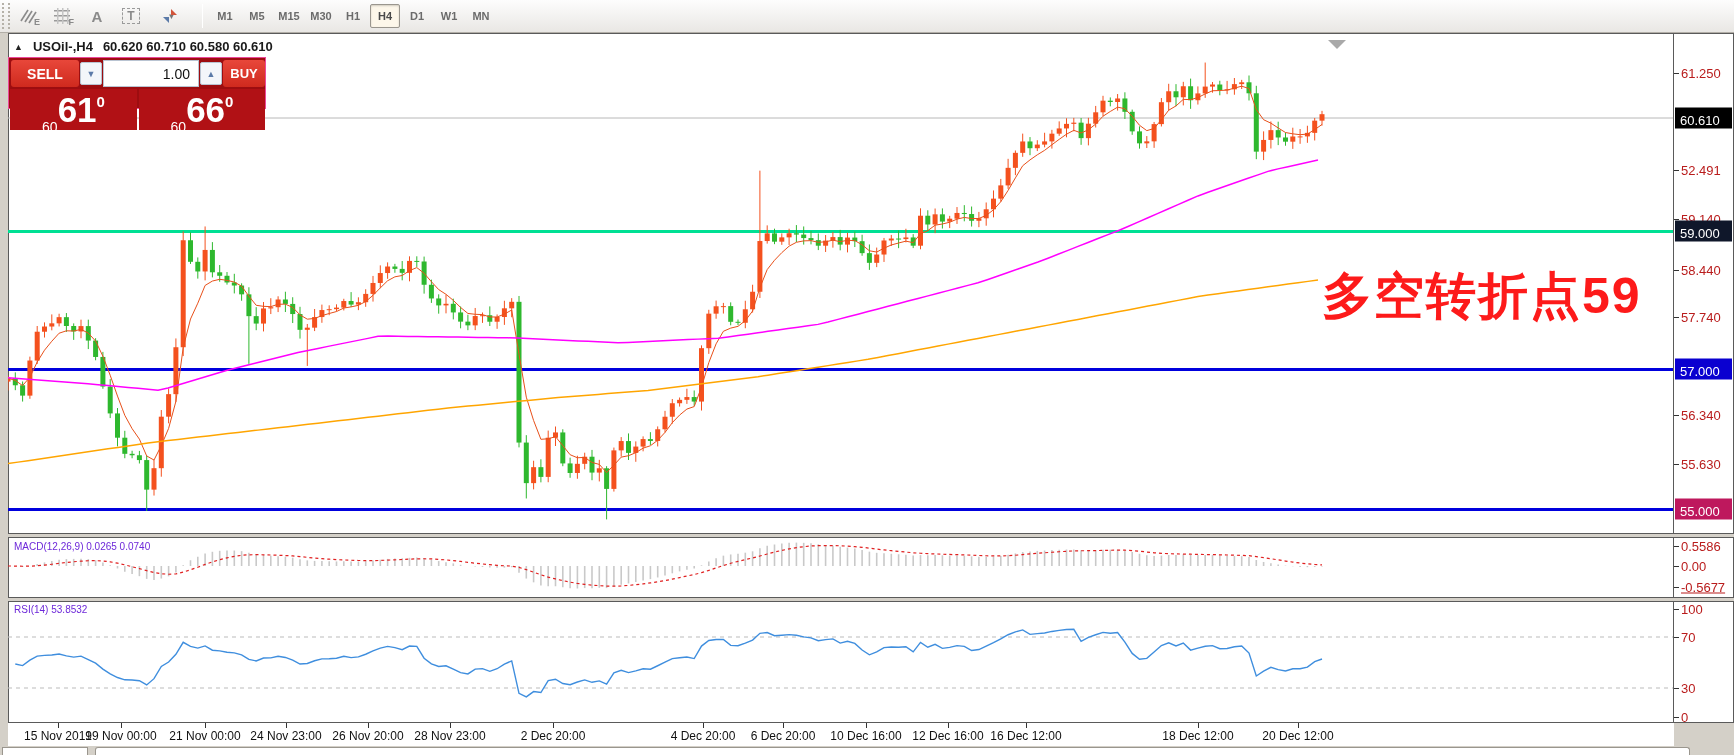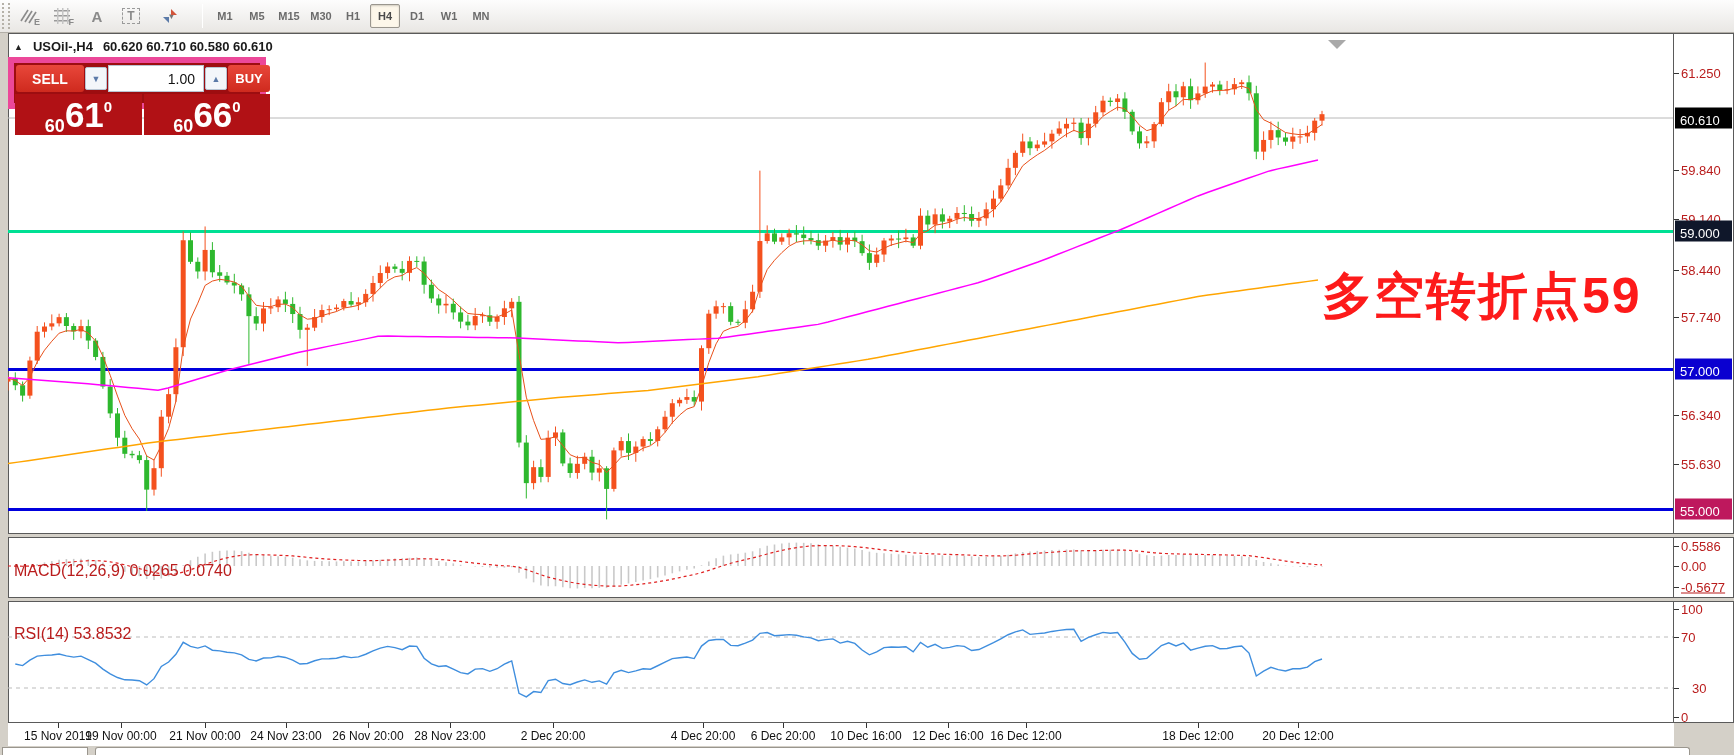--- a/index.html
+++ b/index.html
@@ -35,34 +35,34 @@
   #shift-marker{width:0;height:0;border-left:9px solid transparent;border-right:9px solid transparent;border-top:9px solid #a9a9a9;}
 
   
   .ylab{position:absolute;left:7px;transform:translateY(-50%);font-size:13px;color:#b91c1c;white-space:nowrap;}
   .ylab.boxed{color:#fff;padding:5px 4px 1px 5px;left:1px;min-width:57px;}
   .ytick{position:absolute;left:0;width:5px;height:1px;background:#333;}
   .xlab{position:absolute;top:6px;transform:translateX(-50%);font-size:12px;color:#111;white-space:nowrap;}
   .xtick{position:absolute;top:0;width:1px;height:5px;background:#333;}
 
   
-  #trade-panel{left:8px;top:57px;width:258px;height:52px;background:#9d0d10;border:6px solid #ec4899;}
+  #trade-panel{left:8px;top:57px;width:258px;height:52px;background:#9d0d10;border:1px solid #ec4899;}
   .tp-btn{position:absolute;top:2px;height:27px;background:linear-gradient(#e8473a,#cf2a1e);color:#fff;
     font-size:14px;font-weight:700;display:flex;align-items:center;justify-content:center;border-radius:3px;}
   .step-btn{position:absolute;top:4px;width:22px;height:23px;background:#f3f6fa;border:1px solid #b9c4d2;
     border-radius:2px;display:flex;align-items:center;justify-content:center;color:#5b7aa8;font-size:9px;}
   #vol-input{position:absolute;left:94px;top:2px;width:96px;height:27px;background:#fff;border:1px solid #b9c4d2;
     font-size:14px;color:#111;text-align:right;padding-right:8px;font-family:"Liberation Sans",sans-serif;}
   .quote-tile{position:absolute;top:31px;height:41px;background:#b11115;color:#fff;display:flex;
     align-items:flex-start;justify-content:center;padding-top:2px;}
-  .q-small{font-size:18px;font-weight:700;margin-top:20px;}
+  .q-small{font-size:14px;font-weight:400;margin-top:28px;}
   .q-big{font-size:35px;font-weight:700;line-height:38px;}
   .q-sup{font-size:15px;font-weight:700;margin-top:2px;}
 
-  .ind-label{position:absolute;font-size:16px;color:#b91c1c;white-space:nowrap;margin-top:21px;}
+  .ind-label{position:absolute;font-size:10px;color:#6d28d9;white-space:nowrap;}
   #time-axis{left:8px;top:723px;width:1666px;height:23px;background:#fff;}
   #bottom-strip{left:0;top:746px;width:1734px;height:9px;background:#d4d0c8;}
   .bs-box{position:absolute;top:1px;height:8px;background:#fff;border:1px solid #9a968e;border-bottom:none;}
 </style>
 </head>
 <body>
 
 <div id="toolbar" class="abs">
   <div id="drag-handle"></div>
   <div class="tb-icon">
@@ -487,21 +487,21 @@
     <rect x="1319.4999999999957" y="114.18956561550975" width="5" height="6.472601424475769" fill="#f4511e"></rect>
     <polyline points="8,378.11542967337874 15.3,380.49875932852837 22.6,385.54061495038155 29.900000000000002,377.2029292874172 37.2,362.04307336514694 44.5,350.20278662858595 51.8,341.24456133881347 59.099999999999994,333.2160075293776 66.39999999999999,330.81131466787303 73.69999999999999,331.01618785806534 80.99999999999999,329.37491566085487 88.29999999999998,333.10536615992766 95.59999999999998,341.0570843270358 102.89999999999998,356.2198887057591 110.19999999999997,375.28708563868736 117.49999999999997,396.0911667535956 124.79999999999997,415.3352969066604 132.09999999999997,428.640698637773 139.39999999999998,439.1161460575733 146.7,455.95873803601444 154,460.0353803414124 161.3,445.58612802213435 168.60000000000002,428.4371913938277 175.90000000000003,401.37007713910975 183.20000000000005,347.66196205860103 190.50000000000006,319.044482844369 197.80000000000007,303.18628229606907 205.10000000000008,285.44045222474654 212.4000000000001,281.0550624107775 219.7000000000001,279.2971101878936 227.0000000000001,280.35419809270684 234.30000000000013,282.0770536741511 241.60000000000014,286.1678783151166 248.90000000000015,296.15863278688573 256.20000000000016,305.29456237592353 263.50000000000017,306.3406063088066 270.8000000000002,306.6349921215617 278.1000000000002,304.2559331390954 285.4000000000002,304.1447818299624 292.7000000000002,307.44164003372373 300.0000000000002,314.9017288526179 307.30000000000024,319.15738247584875 314.60000000000025,318.455879236711 321.90000000000026,315.652498748206 329.2000000000003,313.4925931535997 336.5000000000003,311.53266271934353 343.8000000000003,308.03398505228455 351.1000000000003,306.8778062234944 358.4000000000003,305.32448384300096 365.70000000000033,301.5188380906367 373.00000000000034,295.3382431251939 380.30000000000035,287.903600993227 387.60000000000036,280.77312737348825 394.9000000000004,276.81713122771293 402.2000000000004,275.4871953454275 409.5000000000004,270.63006762262734 416.8000000000004,267.58495487696683 424.1000000000004,273.3099465604879 431.40000000000043,281.69409973476223 438.70000000000044,289.59602758118433 446.00000000000045,294.32897595858645 453.30000000000047,300.36334873999164 460.6000000000005,307.4547643875974 467.9000000000005,313.4247165021185 475.2000000000005,314.2981038543302 482.5000000000005,314.60639424871385 489.8000000000005,316.9779553392888 497.10000000000053,316.9867034130985 504.40000000000055,314.09611101765176 511.70000000000056,310.0049946400021 519.0000000000006,354.19044123009144 526.3000000000005,397.1690647740013 533.6000000000005,420.5036632411418 540.9000000000004,439.3047239618659 548.2000000000004,438.7776060843849 555.5000000000003,436.66534045478846 562.8000000000003,445.5819092726116 570.1000000000003,454.71284146451603 577.4000000000002,457.7507232683992 584.7000000000002,457.40982338386175 592.0000000000001,462.465563477625 599.3000000000001,464.40316263251106 606.6,472.57194693313585 613.9,465.17527885906566 621.1999999999999,457.1383164197319 628.4999999999999,455.71790433749226 635.7999999999998,452.66937320346284 643.0999999999998,448.1377798968758 650.3999999999997,445.74812990505285 657.6999999999997,440.2509886849123 664.9999999999997,432.4133046457674 672.2999999999996,422.6862583088402 679.5999999999996,415.07079989625834 686.8999999999995,409.06706763979946 694.1999999999995,406.56401304591327 701.4999999999994,387.1033341787361 708.7999999999994,362.6223581748734 716.0999999999993,343.84317826821695 723.3999999999993,331.27036250772744 730.6999999999992,328.1153647328211 737.9999999999992,326.33470432045806 745.2999999999992,320.6459546511527 752.5999999999991,311.0143572141538 759.8999999999991,287.6877204444855 767.199999999999,269.5751589868467 774.499999999999,260.2771217503281 781.7999999999989,252.63952994872216 789.0999999999989,246.16666945771806 796.3999999999988,242.29887127805623 803.6999999999988,240.88680702597085 810.9999999999987,240.63495790958572 818.2999999999987,242.32558406965845 825.5999999999987,241.75146110428068 832.8999999999986,240.1964008288209 840.1999999999986,241.66903379413992 847.4999999999985,240.2984069669693 854.7999999999985,240.59424231475782 862.0999999999984,244.77611535646065 869.3999999999984,250.79365695107595 876.6999999999983,252.03799680089912 883.9999999999983,248.1869732860922 891.2999999999982,244.97045575609843 898.5999999999982,243.01052344993818 905.8999999999982,241.15562872217026 913.1999999999981,242.66879270158353 920.4999999999981,233.6861516510535 927.799999999998,230.62709711511405 935.099999999998,225.19566436094496 942.3999999999979,223.99329642014138 949.6999999999979,222.22556888582642 956.9999999999978,219.13594298584974 964.2999999999978,217.43603315256314 971.5999999999977,218.551617443106 978.8999999999977,218.46399659260473 986.1999999999977,215.40146028282655 993.4999999999976,209.81668745175276 1000.7999999999976,201.6730835349547 1008.0999999999975,190.39626757517925 1015.3999999999975,177.8785221596366 1022.6999999999974,165.74044709889023 1029.9999999999975,159.89855973894703 1037.2999999999975,154.79752229034173 1044.5999999999974,150.3326138168648 1051.8999999999974,144.7812036455336 1059.1999999999973,139.33727546305192 1066.4999999999973,134.18129774483594 1073.7999999999972,130.34273293174945 1081.0999999999972,132.9382870340938 1088.3999999999971,129.85578445722723 1095.699999999997,124.00510838729967 1102.999999999997,116.22948175189728 1110.299999999997,111.483092919267 1117.599999999997,107.14443972630247 1124.899999999997,108.69508007482557 1132.1999999999969,116.25402098675137 1139.4999999999968,125.2810055799424 1146.7999999999968,130.6358787674415 1154.0999999999967,128.4586066825977 1161.3999999999967,119.70753087326366 1168.6999999999966,110.22568391580373 1175.9999999999966,105.90632018449973 1183.2999999999965,99.35602188948 1190.5999999999965,99.64780280603526 1197.8999999999965,97.57183026377236 1205.1999999999964,93.91147955796731 1212.4999999999964,90.77776785456814 1219.7999999999963,90.51533187096138 1227.0999999999963,90.11098682954594 1234.3999999999962,88.11101569009402 1241.6999999999962,86.17630838433556 1248.9999999999961,88.54638805647308 1256.299999999996,109.58075832086911 1263.599999999996,119.70316913972013 1270.899999999996,123.18227008216843 1278.199999999996,127.94524931638182 1285.499999999996,132.52264826271235 1292.7999999999959,133.84298957729897 1300.0999999999958,134.69657274313408 1307.3999999999958,134.0872848674474 1314.6999999999957,129.61224559162662 1321.9999999999957,124.4713522662545" fill="none" stroke="#e8501a" stroke-width="1"></polyline>
     <polyline points="8,377.80749999999983 18,378.56565217391284 28,379.32380434782584 38,380.08195652173885 48,380.84010869565185 58,381.5982608695653 68,382.3564130434783 78,383.1145652173913 88,383.8727173913043 98,384.6308695652173 108,385.5264999999998 118,386.4565 128,387.3864999999996 138,388.3164999999998 148,389.2464999999999 158,390.1764999999996 168,387.9710714285711 178,384.9817857142858 188,381.9925 198,379.00321428571414 208,376.0139285714283 218,373.024642857143 228,370.03535714285715 238,367.44464285714264 248,364.95357142857125 258,362.4624999999999 268,359.97142857142853 278,357.4803571428572 288,354.9892857142858 298,352.4982142857145 308,350.39575000000025 318,348.39043750000013 328,346.38512499999996 338,344.3798125000003 348,342.3745000000001 358,340.36918749999995 368,338.3638750000003 378,336.3585625000002 388,336.0770714285716 398,336.22653571428594 408,336.37600000000026 418,336.5254642857145 428,336.67492857142884 438,336.8243928571431 448,336.9738571428574 458,337.1233214285712 468,337.2727857142855 478,337.4222499999998 488,337.57171428571405 498,337.72117857142837 508,337.8706428571426 518,338.02010714285694 528,338.4405999999999 538,338.9288499999997 548,339.4170999999996 558,339.90534999999994 568,340.39359999999976 578,340.88184999999964 588,341.3701 598,341.85834999999986 608,342.3465999999997 618,342.8348500000001 628,342.5418999999997 638,342.0536499999999 648,341.5654 658,341.0771499999997 668,340.58889999999985 678,340.10065 688,339.61239999999964 698,339.12414999999976 708,338.63589999999994 718,338.1476499999996 728,336.9339999999999 738,335.5389999999997 748,334.144 758,332.74899999999974 768,331.35400000000004 778,329.95899999999983 788,328.5640000000001 798,327.16899999999987 808,325.77400000000017 818,324.3789999999999 828,322.00750000000005 838,319.3918749999999 848,316.77624999999983 858,314.16062499999975 868,311.54500000000013 878,308.92937500000005 888,306.3137499999999 898,303.69812499999983 908,301.08249999999975 918,298.4668749999996 928,295.85125000000005 938,293.2356249999999 948,290.61999999999983 958,288.00437499999975 968,285.38875000000013 978,282.77312500000005 988,279.46000000000004 998,275.97250000000025 1008,272.48499999999996 1018,268.9975000000002 1028,265.51000000000033 1038,262.02250000000004 1048,258.1862500000001 1058,254.26281250000017 1068,250.33937500000027 1078,246.41593749999987 1088,242.49249999999998 1098,238.5690625000001 1108,234.64562500000017 1118,230.7221874999998 1128,226.4500000000002 1138,222.0906250000002 1148,217.7312500000002 1158,213.3718750000002 1168,209.0125000000002 1178,204.6531250000002 1188,200.29375000000022 1198,195.93437500000022 1208,192.27250000000006 1218,188.78499999999977 1228,185.29749999999996 1238,181.81000000000017 1248,178.32249999999988 1258,174.83500000000006 1268,171.34749999999977 1278,168.88789473684216 1288,166.68526315789464 1298,164.48263157894712 1308,162.2800000000001 1318,160.07736842105254" fill="none" stroke="#ff00ff" stroke-width="1.5"></polyline>
     <polyline points="8,463.6000000000001 18,462.1264084507041 28,460.6528169014086 38,459.17922535211255 48,457.7056338028171 58,456.23204225352106 68,454.75845070422554 78,453.28485915492956 88,451.81126760563353 98,450.337676056338 108,448.86408450704204 118,447.3904929577465 128,445.91690140845054 138,444.4433098591545 148,442.969718309859 158,441.74499999999966 168,440.5824999999997 178,439.4199999999998 188,438.2574999999999 198,437.0949999999999 208,435.9325 218,434.7699999999996 228,433.6074999999996 238,432.4449999999997 248,431.28249999999974 258,430.11999999999983 268,428.95749999999987 278,427.79499999999996 288,426.6325 298,425.4699999999996 308,424.30749999999966 318,423.1449999999997 328,421.9824999999998 338,420.8199999999999 348,419.6574999999999 358,418.495 368,417.3324999999996 378,416.1699999999996 388,415.0074999999997 398,413.84499999999974 408,412.68249999999983 418,411.51999999999987 428,410.35749999999996 438,409.195 448,408.0324999999996 458,407.03909090909093 468,406.0879545454544 478,405.13681818181794 488,404.1856818181814 498,403.23454545454547 508,402.28340909090895 518,401.3322727272725 528,400.3811363636365 538,399.43 548,398.4788636363635 558,397.527727272727 568,396.7174999999998 578,395.94249999999965 588,395.1675000000001 598,394.3924999999999 608,393.61749999999984 618,392.8424999999997 628,392.06750000000005 638,391.29249999999996 648,390.5174999999998 658,389.3479545454543 668,388.0797727272726 678,386.81159090909097 688,385.5434090909088 698,384.27522727272714 708,383.0070454545455 718,381.7388636363639 728,380.4706818181817 738,379.20250000000004 748,377.9343181818184 758,376.6661363636362 768,375.14431818181845 778,373.55909090909114 788,371.97386363636383 798,370.38863636363646 808,368.80340909090916 818,367.21818181818185 828,365.63295454545454 838,364.04772727272723 848,362.4624999999999 858,360.8772727272726 868,359.29204545454576 878,357.4531818181818 888,355.55090909090933 898,353.64863636363634 908,351.74636363636387 918,349.8440909090909 928,347.9418181818179 938,346.0395454545454 948,344.13727272727243 958,342.23499999999996 968,340.33272727272697 978,338.4304545454545 988,336.5281818181815 998,334.62590909090903 1008,332.72363636363605 1018,330.82136363636357 1028,328.9190909090906 1038,327.0168181818181 1048,325.11454545454563 1058,323.21227272727265 1068,321.3100000000002 1078,319.4077272727272 1088,317.50545454545465 1098,315.6031818181817 1108,313.70090909090925 1118,311.79863636363626 1128,309.89636363636373 1138,307.9940909090908 1148,306.0918181818183 1158,304.18954545454585 1168,302.2872727272728 1178,300.38500000000033 1188,298.4827272727274 1198,296.5804545454549 1208,295.10157480314956 1218,293.72854330708685 1228,292.3555118110237 1238,290.98248031496104 1248,289.6094488188978 1258,288.23641732283465 1268,286.863385826772 1278,285.4903543307088 1288,284.1173228346456 1298,282.74429133858297 1308,281.37125984251975 1318,279.9982283464571" fill="none" stroke="#ffa500" stroke-width="1.5"></polyline>
   </svg>
 <div class="vaxis-line abs" style="left:1673px;top:33px;height:501px;"></div>
 <div id="chart-yaxis" class="abs" style="left:1674px;top:33px;width:60px;height:501px;">
     <div class="ylab" style="top: 40px;">61.250</div>
     <div class="ytick" style="top: 40px;"></div>
     <div class="ylab boxed" style="background: rgb(0, 0, 0); top: 85px;">60.610</div>
-    <div class="ylab" style="top: 137px;">59.840</div>
+    <div class="ylab" style="top: 137px;">52.491</div>
     <div class="ytick" style="top: 137px;"></div>
     <div class="ylab" style="top: 186px;">59.140</div>
     <div class="ytick" style="top: 186px;"></div>
     <div class="ylab boxed" style="background: #0f172a; top: 198px;">59.000</div>
     <div class="ylab" style="top: 237px;">58.440</div>
     <div class="ytick" style="top: 237px;"></div>
     <div class="ylab" style="top: 284px;">57.740</div>
     <div class="ytick" style="top: 284px;"></div>
     <div class="ylab boxed" style="background: rgb(10, 0, 208); top: 336px;">57.000</div>
     <div class="ylab" style="top: 382px;">56.340</div>
@@ -740,21 +740,21 @@
     <line x1="8" y1="637" x2="1673" y2="637" stroke="#bbbbbb" stroke-width="1" stroke-dasharray="4,4"></line>
     <line x1="8" y1="688" x2="1673" y2="688" stroke="#bbbbbb" stroke-width="1" stroke-dasharray="4,4"></line>
     <polyline points="15.3,664.0439351511521 22.6,665.594474644753 29.900000000000002,660.131905371012 37.2,656.1127508175355 44.5,655.4034649563398 51.8,654.9459927064057 59.099999999999994,654.0227584580009 66.39999999999999,655.9174458991919 73.69999999999999,657.1076703980805 80.99999999999999,656.1350625043243 88.29999999999998,659.5306317175738 95.59999999999998,663.1923135976865 102.89999999999998,669.1209398721661 110.19999999999997,673.7797481774139 117.49999999999997,677.5171380580938 124.79999999999997,679.8168861857291 132.09999999999997,680.022299571428 139.39999999999998,680.7496001120771 146.7,684.9227442906765 154,678.6582081866823 161.3,666.4123478909478 168.60000000000002,662.0177338527858 175.90000000000003,654.2573943054961 183.20000000000005,642.288031067514 190.50000000000006,646.3440185046776 197.80000000000007,648.1473670632408 205.10000000000008,645.8885645511119 212.4000000000001,650.1967019304752 219.7000000000001,650.8721773832126 227.0000000000001,652.2210971490897 234.30000000000013,652.8646238963423 241.60000000000014,654.7880192326907 248.90000000000015,659.3819276893454 256.20000000000016,660.9022656921675 263.50000000000017,658.0612148531059 270.8000000000002,657.8312662580204 278.1000000000002,656.3053254580494 285.4000000000002,657.4529844654393 292.7000000000002,660.101148602908 300.0000000000002,664.0591249520357 307.30000000000024,663.5022352144939 314.60000000000025,660.7245259887904 321.90000000000026,658.9161638143698 329.2000000000003,658.6831217981244 336.5000000000003,658.2407078583093 343.8000000000003,656.3274571167801 351.1000000000003,657.6598644437763 358.4000000000003,656.9061321938816 365.70000000000033,654.2349967831544 373.00000000000034,650.9238806618771 380.30000000000035,648.1188550622112 387.60000000000036,646.353332189875 394.9000000000004,647.5910809747619 402.2000000000004,649.6732034588497 409.5000000000004,646.0392703019734 416.8000000000004,646.3695597812952 424.1000000000004,658.211981308979 431.40000000000043,663.8629509345649 438.70000000000044,666.50921667588 446.00000000000045,665.804395451474 453.30000000000047,669.1995121097431 460.6000000000005,672.580573395797 467.9000000000005,673.9095023709169 475.2000000000005,669.0698760701846 482.5000000000005,668.6475018195737 489.8000000000005,671.3787328668269 497.10000000000053,668.7408024124879 504.40000000000055,664.1167387158202 511.70000000000056,660.8853567769055 519.0000000000006,693.3100931646231 526.3000000000005,696.9128950201733 533.6000000000005,691.5929388936275 540.9000000000004,692.5645587022741 548.2000000000004,680.6810840745587 555.5000000000003,679.2310547821992 562.8000000000003,683.509051411319 570.1000000000003,684.7241451688058 577.4000000000002,681.9948324825967 584.7000000000002,679.8606263081864 592.0000000000001,682.3000952733512 599.3000000000001,680.9202525552475 606.6,684.1194224816575 613.9,672.7511462524392 621.1999999999999,670.3337024924863 628.4999999999999,672.6308110770904 635.7999999999998,670.8800222642803 643.0999999999998,668.7737178274014 650.3999999999997,669.2162458554398 657.6999999999997,665.7488745309186 664.9999999999997,662.2212494178048 672.2999999999996,658.6364235232903 679.5999999999996,657.7482469203762 686.8999999999995,656.99030909013 694.1999999999995,658.5731302387818 701.4999999999994,646.076545282353 708.7999999999994,640.5389411772882 716.0999999999993,639.491120881564 723.3999999999993,639.4674605219285 730.6999999999992,645.3336279388692 737.9999999999992,645.6923099039766 745.2999999999992,643.126189101941 752.5999999999991,640.089023176355 759.8999999999991,633.3359940141211 767.199999999999,632.5029683089039 774.499999999999,635.7501292776122 781.7999999999989,635.1885478853952 789.0999999999989,634.6323057801828 796.3999999999988,635.2381892910486 803.6999999999988,636.8925331955102 810.9999999999987,637.9112494180373 818.2999999999987,640.7267423052409 825.5999999999987,639.651120979807 832.8999999999986,638.8988758903645 840.1999999999986,643.0807562245192 847.4999999999985,641.3329521221682 854.7999999999985,643.422453203752 862.0999999999984,649.9873851189633 869.3999999999984,654.829303660134 876.6999999999983,651.9646667444413 883.9999999999983,647.5729978624773 891.2999999999982,646.9929506950808 898.5999999999982,647.3135380758234 905.8999999999982,646.7598995358151 913.1999999999981,651.8450521792913 920.4999999999981,642.3868053851679 927.799999999998,647.2485846425966 935.099999999998,644.3742287913042 942.3999999999979,648.3364087730346 949.6999999999979,647.4343598560793 956.9999999999978,645.6442702279804 964.2999999999978,646.3118513951725 971.5999999999977,650.4991930648073 978.8999999999977,649.5430743282162 986.1999999999977,646.207121210764 993.4999999999976,642.6865872860532 1000.7999999999976,638.8870342941406 1008.0999999999975,634.7493999908664 1015.3999999999975,631.8381179940733 1022.6999999999974,629.9070044426811 1029.9999999999975,634.3708258280232 1037.2999999999975,633.641585240433 1044.5999999999974,632.9866288096363 1051.8999999999974,631.4330579557139 1059.1999999999973,630.4215983196792 1066.4999999999973,629.547691963103 1073.7999999999972,629.3131425239054 1081.0999999999972,641.2721545277957 1088.3999999999971,637.3801784058755 1095.699999999997,634.7433790877838 1102.999999999997,632.3573651920857 1110.299999999997,633.3002661063749 1117.599999999997,632.5419056291347 1124.899999999997,642.0693954227135 1132.1999999999969,653.4140633597979 1139.4999999999968,659.1758287529615 1146.7999999999968,658.3746097186611 1154.0999999999967,651.9702620883558 1161.3999999999967,645.4953380990441 1168.6999999999966,642.757804872715 1175.9999999999966,645.9093527678093 1183.2999999999965,643.0547135482377 1190.5999999999965,650.1240352237809 1197.8999999999965,648.1591136153181 1205.1999999999964,646.2380422524246 1212.4999999999964,645.6481972484928 1219.7999999999963,648.716426579966 1227.0999999999963,648.4868005035204 1234.3999999999962,646.715337774741 1241.6999999999962,646.0925197717121 1248.9999999999961,653.0172031747248 1256.299999999996,675.9600729388073 1263.599999999996,671.1483213742345 1270.899999999996,667.3628025263861 1278.199999999996,669.6828032478901 1285.499999999996,671.0110101493401 1292.7999999999959,668.7796288669501 1300.0999999999958,668.7439978901261 1307.3999999999958,667.0948370792009 1314.6999999999957,661.6866292022314 1321.9999999999957,659.0271738543163" fill="none" stroke="#3f8ede" stroke-width="1.4"></polyline>
   </svg>
 <div class="vaxis-line abs" style="left:1673px;top:601px;height:122px;"></div>
 <div id="rsi-yaxis" class="abs" style="left:1674px;top:601px;width:60px;height:122px;">
     <div class="ylab" style="top: 8px;">100</div>
     <div class="ytick" style="top: 8px;"></div>
     <div class="ylab" style="top: 36px;">70</div>
     <div class="ytick" style="top: 36px;"></div>
-    <div class="ylab" style="top: 87px; margin-left: 11px;">30</div>
+    <div class="ylab" style="top: 87px;">30</div>
     <div class="ytick" style="top: 87px;"></div>
     <div class="ylab" style="top: 116px;">0</div>
     <div class="ytick" style="top: 116px;"></div>
   </div>
 <div class="ind-label" style="left:14px;top:604px;">RSI(14) 53.8532</div>
 
 <div id="time-axis" class="abs">
     <div class="xtick" style="left: 50px;"></div>
     <div class="xlab" style="left: 50px;">15 Nov 2019</div>
     <div class="xtick" style="left: 113px;"></div>

